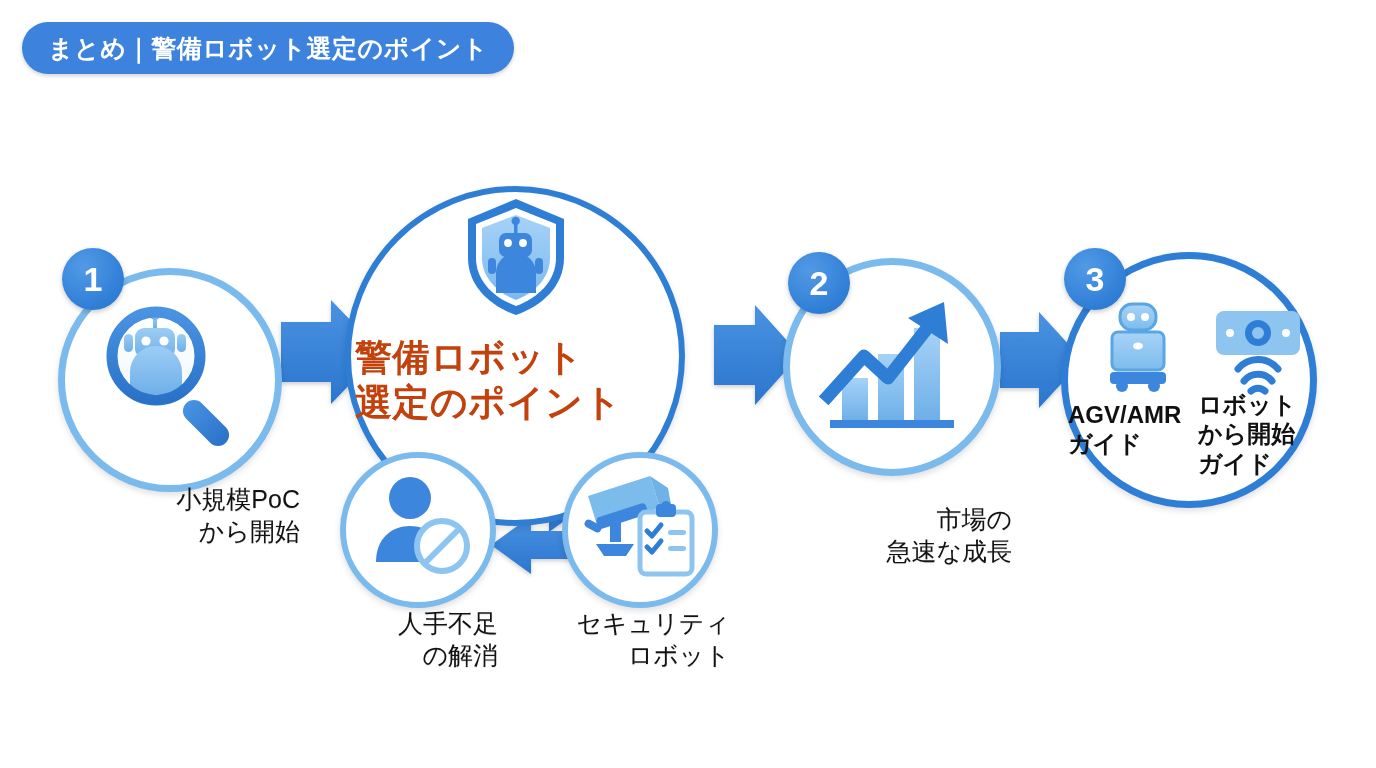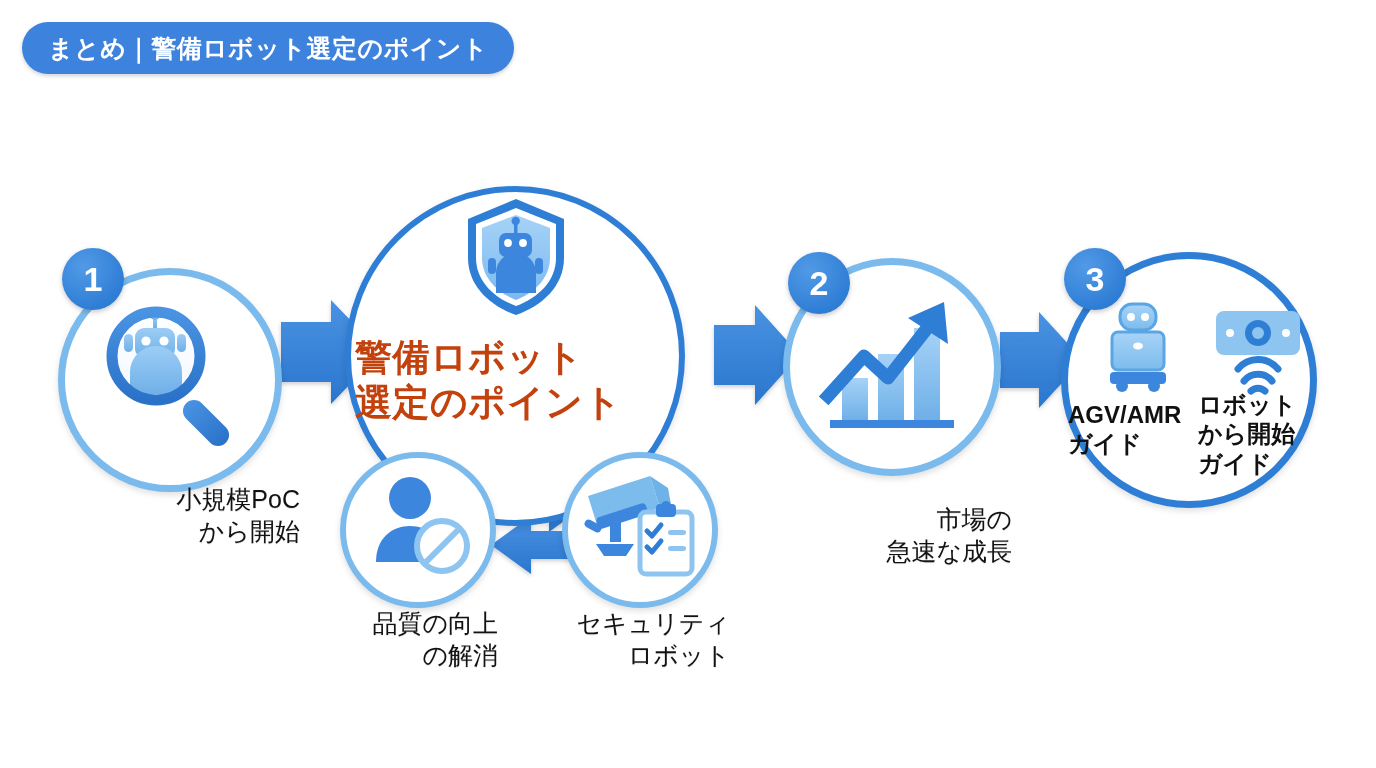--- a/index.html
+++ b/index.html
@@ -213,21 +213,21 @@
     <div class="circ ring-small" style="left:340px;top:452px;width:156px;height:156px;"></div>
 
     <svg style="position:absolute;left:366px;top:470px;" width="112" height="112" viewBox="0 0 112 112">
       <circle cx="44" cy="28" r="21" fill="#3d86dd"></circle>
       <path d="M10,92 C10,68 26,56 44,56 C62,56 78,68 78,92 Z" fill="#3d86dd"></path>
       <circle cx="76" cy="76" r="27" fill="#ffffff"></circle>
       <circle cx="76" cy="76" r="25" fill="none" stroke="#8ec5f0" stroke-width="6"></circle>
       <line x1="59" y1="93" x2="93" y2="59" stroke="#8ec5f0" stroke-width="6"></line>
     </svg>
 
-    <div class="caption" style="left:338px;top:608px;width:160px;">品質の向上
+    <div class="caption" style="left:338px;top:608px;width:160px;">人手不足
 の解消</div>
   </div>
 
   <div class="node">
     <div class="circ ring-small" style="left:562px;top:452px;width:156px;height:156px;"></div>
 
     <svg style="position:absolute;left:580px;top:466px;" width="124" height="120" viewBox="0 0 124 120">
 
       <g>
         <path d="M8,30 L70,10 L80,42 L18,62 Z" fill="#7cbced"></path>

